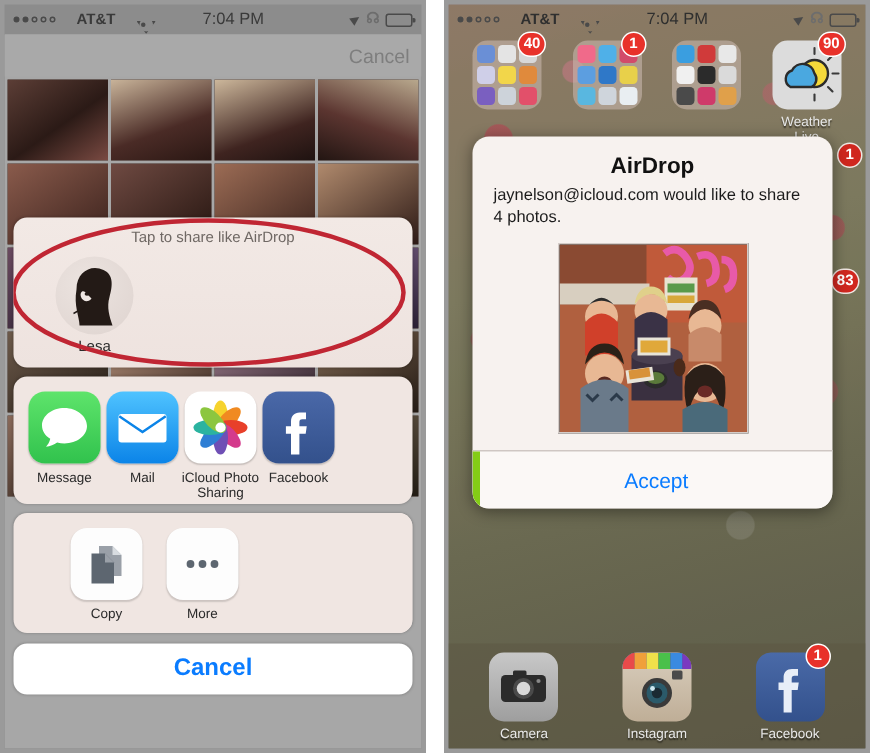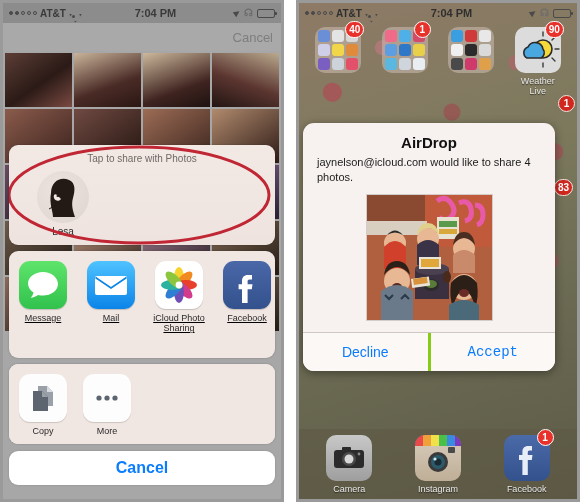--- a/index.html
+++ b/index.html
@@ -7,30 +7,30 @@
   .stage{position:relative;width:580px;height:502px;background:#fff;}
 
   
   .phone{position:absolute;top:0;height:502px;overflow:hidden;background:#8c8c8c;}
   .phone-left{left:0;width:284px;border:3px solid #9a9a9a;box-sizing:border-box;}
   .phone-right{left:296px;width:284px;border:3px solid #9a9a9a;box-sizing:border-box;}
 
   
   .statusbar{position:relative;height:20px;display:flex;align-items:center;
     padding:0 6px;box-sizing:border-box;font-size:11px;font-weight:bold;color:#3a3a3a;z-index:30;}
-  .sb-left{display:flex;align-items:center;gap:3px;}
+  .sb-left{display:flex;align-items:center;gap:14px;}
   .dots{display:flex;gap:2px;align-items:center;}
   .dot{width:4px;height:4px;border-radius:50%;border:1px solid #4a4a4a;box-sizing:border-box;}
   .dot.on{background:#4a4a4a;}
   .carrier{font-size:10px;letter-spacing:0;}
   .wifi{width:11px;height:9px;position:relative;display:inline-block;}
   .wifi::before{content:"";position:absolute;left:0;top:1px;width:9px;height:9px;
     border:2px solid #4a4a4a;border-radius:50%;clip-path:polygon(50% 100%,0 35%,100% 35%);}
   .wifi::after{content:"";position:absolute;left:3.5px;top:6px;width:3px;height:3px;background:#4a4a4a;border-radius:50%;}
-  .sb-time{position:absolute;left:0;right:0;text-align:center;font-size:11px;font-weight:bold;pointer-events:none;margin-left:27px;}
+  .sb-time{position:absolute;left:0;right:0;text-align:center;font-size:11px;font-weight:normal;pointer-events:none;margin-left:27px;}
   .sb-right{margin-left:auto;display:flex;align-items:center;gap:4px;}
   .loc-arrow{width:0;height:0;border-left:6px solid #4a4a4a;border-top:3px solid transparent;
     border-bottom:3px solid transparent;transform:rotate(-35deg);}
   .bt{font-size:10px;color:#6d6d6d;font-weight:bold;line-height:1;}
   .battery{width:18px;height:9px;border:1px solid #4a4a4a;border-radius:2px;position:relative;box-sizing:border-box;padding:1px;}
   .battery::after{content:"";position:absolute;right:-3px;top:2.5px;width:2px;height:3px;background:#4a4a4a;border-radius:0 1px 1px 0;}
   .batt-fill{height:100%;background:#3a3a3a;border-radius:1px;}
 
   
   .left-body{position:absolute;top:20px;left:0;right:0;bottom:0;background:#a7a7a7;}
@@ -49,21 +49,21 @@
   .sheet-card{background:#f0e6e2;border-radius:9px;box-shadow:0 0 2px rgba(0,0,0,.25);overflow:hidden;}
   .airdrop-card{height:100px;position:relative;background:linear-gradient(180deg,#f2e9e5,#eee3df);}
   .airdrop-hint{text-align:center;font-size:10px;color:#6f6864;padding-top:8px;}
   .contact{position:absolute;left:22px;top:26px;width:64px;text-align:center;}
   .avatar{width:52px;height:52px;border-radius:50%;margin:0 auto;overflow:hidden;
     background:radial-gradient(circle at 40% 35%,#ece4e0,#ded3cf);position:relative;}
   .avatar svg{position:absolute;left:0;top:0;}
   .contact-name{font-size:10px;color:#2b2b2b;margin-top:3px;font-weight:500;}
   .annot-ellipse{position:absolute;pointer-events:none;}
 
-  .app-row{display:flex;align-items:flex-start;padding:10px 8px 24px 8px;gap:16px;overflow:hidden;text-decoration:underline;}
+  .app-row{display:flex;align-items:flex-start;padding:10px 8px 2px 8px;gap:0;overflow:hidden;}
   .app{width:52px;flex:0 0 auto;text-align:center;}
   .app-ic{width:48px;height:48px;border-radius:11px;margin:0 auto;position:relative;overflow:hidden;
     box-shadow:0 1px 1px rgba(0,0,0,.18);}
   .app-lbl{font-size:9px;color:#2a2a2a;margin-top:4px;line-height:1.15;}
 
   .action-card{display:flex;padding:10px 8px 8px 8px;gap:12px;background:#f0e6e2;}
   .act{width:52px;text-align:center;}
   .act-ic{width:48px;height:48px;border-radius:11px;background:#fdfdfd;margin:0 auto;
     position:relative;box-shadow:0 1px 1px rgba(0,0,0,.15);}
   .cancel-card{background:#fff;border-radius:9px;height:34px;display:flex;align-items:center;
@@ -82,30 +82,30 @@
   .mini{border-radius:3px;}
   .appicon{width:46px;height:46px;border-radius:10px;margin:0 auto;position:relative;overflow:hidden;}
   .home-lbl{font-size:9px;color:#e9e9e9;margin-top:3px;text-shadow:0 1px 1px rgba(0,0,0,.6);}
   .badge{position:absolute;top:-6px;right:-1px;min-width:17px;height:17px;border-radius:9px;
     background:#e8312a;border:1.5px solid #fff;box-sizing:border-box;color:#fff;font-size:10px;
     font-weight:bold;display:flex;align-items:center;justify-content:center;padding:0 3px;z-index:5;margin-left:24px;}
   .side-badge{position:absolute;border-radius:9px;background:#d0271f;border:1.5px solid #efe6e2;
     box-sizing:border-box;color:#fff;font-size:10px;font-weight:bold;
     display:flex;align-items:center;justify-content:center;height:17px;min-width:17px;padding:0 3px;z-index:2;}
 
-  .alert{position:absolute;left:4px;right:22px;top:88px;background:#f7f2ef;border-radius:11px;
-    box-shadow:0 2px 10px rgba(0,0,0,.4);overflow:hidden;z-index:20;margin-top:32px;}
+  .alert{position:absolute;left:16px;right:22px;top:88px;background:#f7f2ef;border-radius:11px;
+    box-shadow:0 2px 10px rgba(0,0,0,.4);overflow:hidden;z-index:20;}
   .alert-title{text-align:center;font-size:15px;font-weight:bold;color:#111;padding:11px 0 4px;}
   .alert-msg{font-size:11px;color:#1c1c1c;padding:0 14px 9px;line-height:1.35;}
   .alert-photo{width:125px;height:125px;margin:0 auto 11px;background:#2b2b2b;overflow:hidden;
     border:1px solid #d4ccc8;position:relative;}
   .alert-btns{display:flex;border-top:1px solid #cfc7c3;height:38px;background:#fbf8f6;}
   .alert-btn{flex:1;display:flex;align-items:center;justify-content:center;
     color:#0a7cff;font-size:14px;}
-  .alert-btn.sep{border-left:3px solid #84cc16;font-family:Liberation Mono, monospace;}
+  .alert-btn.sep{border-left:5px solid #84cc16;}
 
   .dock{position:absolute;left:0;right:0;bottom:0;height:70px;background:rgba(92,88,68,.55);
     display:flex;justify-content:space-around;align-items:center;padding:0 6px;box-sizing:border-box;}
   .dock-app{width:52px;text-align:center;position:relative;}
 </style>
 </head>
 <body>
 
 <div class="stage">
 
@@ -196,21 +196,21 @@
             <i style="background:linear-gradient(145deg,#96727e,#2a1d22)"></i>
           </div>
         <div class="ph">
             <i style="background:linear-gradient(145deg,#7a6a56,#221c14)"></i>
           </div>
       </div>
 
       <div class="sheet">
 
         <div class="sheet-card airdrop-card">
-          <div class="airdrop-hint">Tap to share with Photos</div>
+          <div class="airdrop-hint">Tap to share like AirDrop</div>
 
           <div class="contact">
             <div class="avatar">
               <svg width="52" height="52" viewBox="0 0 52 52">
                 <path d="M14 22 C14 10, 24 5, 32 9 C39 12, 38 20, 36 27 C34 34, 36 40, 38 46 L16 46 C16 40, 12 33, 14 22 Z" fill="#231a16"></path>
                 <path d="M20 24 C18 22, 16 24, 17 27 C18 30, 22 31, 24 28" fill="#efe7e3"></path>
                 <path d="M22 30 C20 33, 16 36, 12 38" stroke="#231a16" stroke-width="1" fill="none"></path>
                 <ellipse cx="21" cy="25" rx="1.6" ry="1.1" fill="#231a16"></ellipse>
               </svg>
             </div>
@@ -273,21 +273,21 @@
             </div>
 
             <div class="app">
 
               <div class="app-lbl"></div>
             </div>
 
           </div>
         </div>
 
-        <div class="sheet-card" style="margin-top:6px;">
+        <div class="sheet-card" style="margin-top:6px;padding-left:28px;">
           <div class="action-card">
 
             <div class="act">
               <div class="act-ic">
                 <svg width="48" height="48" viewBox="0 0 48 48">
                   <path d="M19 12h9l6 6v14H19z" fill="#9aa0a8"></path>
                   <path d="M28 12v6h6" fill="#d8dce0"></path>
                   <path d="M14 17h9l6 6v14H14z" fill="#5d6670"></path>
                   <path d="M23 17v6h6" fill="#9aa0a8"></path>
                 </svg>
@@ -464,21 +464,20 @@
             <rect x="54" y="64" width="18" height="8" fill="#e0a83a"></rect>
             <ellipse cx="64" cy="90" rx="8" ry="6" fill="#2b2b2b"></ellipse>
             <ellipse cx="64" cy="89" rx="6" ry="4" fill="#5a7a3a"></ellipse>
             <rect x="44" y="84" width="18" height="9" fill="#e8e4d8" transform="rotate(-8 44 84)"></rect>
             <rect x="46" y="84" width="14" height="6" fill="#d8923a" transform="rotate(-8 46 84)"></rect>
             <ellipse cx="80" cy="82" rx="4" ry="6" fill="#4a2a1a"></ellipse>
           </svg>
         </div>
 
         <div class="alert-btns">
-          <div class="alert-btn">Decline</div>
           <div class="alert-btn sep">Accept</div>
         </div>
       </div>
 
       <div class="dock">
 
         <div class="dock-app">
           <div class="appicon" style="background:linear-gradient(180deg,#c8c8c8,#9e9e9e);">
             <svg width="46" height="46" viewBox="0 0 46 46">
               <rect x="8" y="15" width="30" height="18" rx="3" fill="#2b2b2b"></rect>

